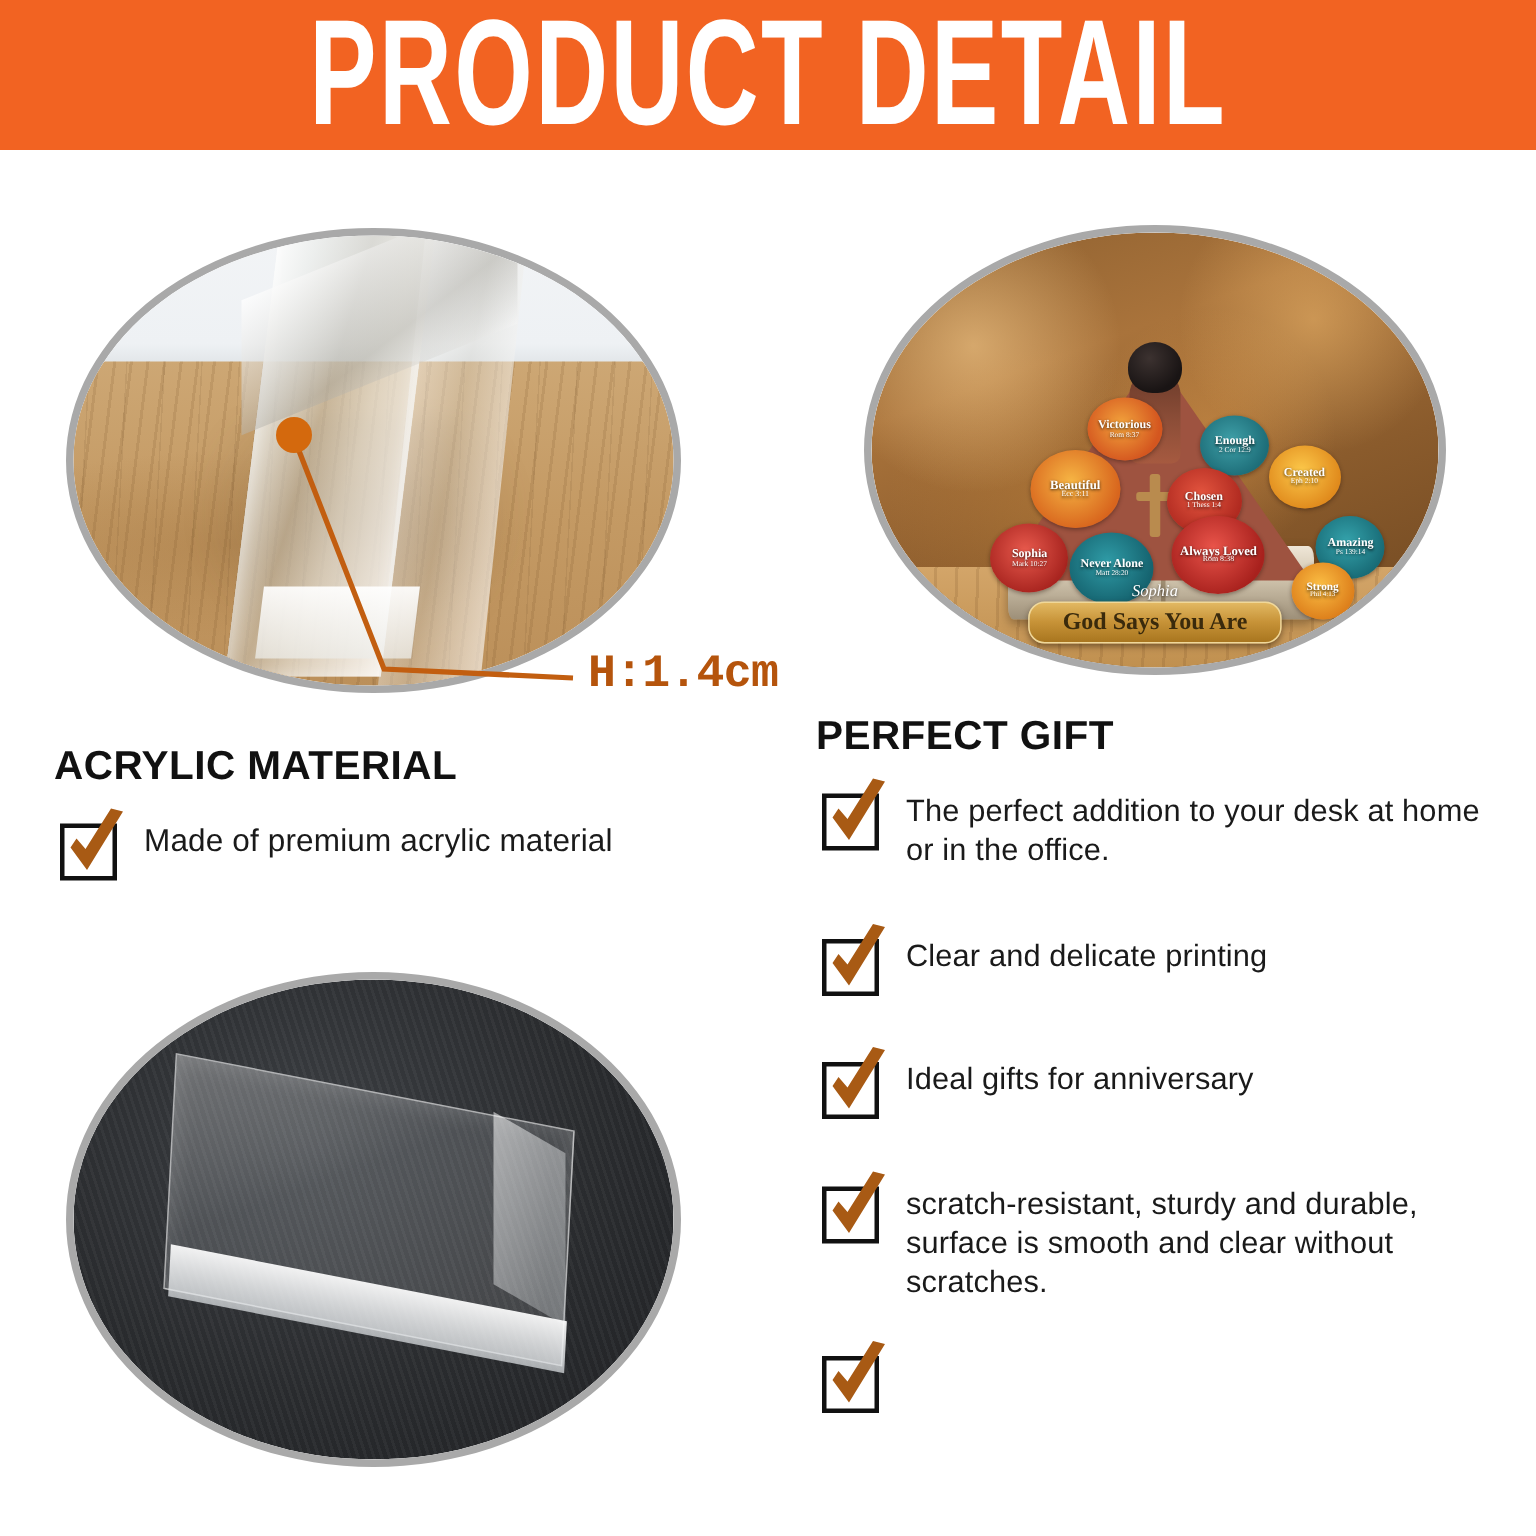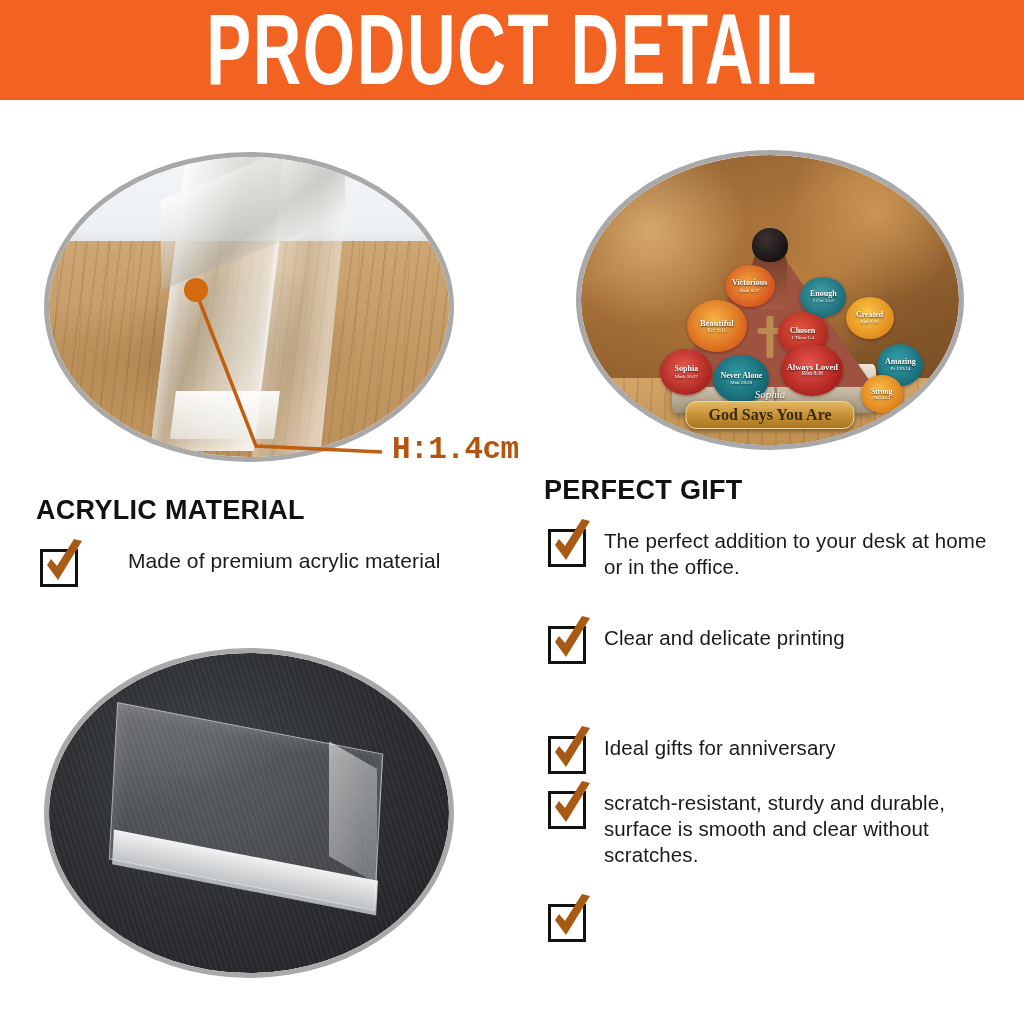--- a/index.html
+++ b/index.html
@@ -226,26 +226,26 @@
   .chk{
     position:relative;width:38px;height:38px;flex:0 0 38px;
     border:3px solid #111111;box-sizing:border-box;margin-top:1px;
   }
   .chk svg{position:absolute;left:-2px;top:-13px;width:46px;height:48px;overflow:visible;}
   .bullet-text{
     margin-left:18px;color:#1a1a1a;font-size:20.5px;line-height:1.28;
     font-family:"Liberation Sans", sans-serif;letter-spacing:.1px;
     max-width:390px;
   }
-  #b-acrylic{left:40px;top:548px;gap:32px;}
+  #b-acrylic{left:40px;top:548px;}
   #b-acrylic .bullet-text{max-width:430px;font-size:21px;}
 
   #g0{left:548px;top:528px;}
   #g1{left:548px;top:625px;}
-  #g2{left:548px;top:707px;margin-top:28px;}
+  #g2{left:548px;top:707px;}
   #g3{left:548px;top:790px;}
   #g4{left:548px;top:903px;}
 </style>
 </head>
 <body>
 
 <div id="page">
 
   <div class="banner">
     <div class="banner-title">PRODUCT DETAIL</div>

